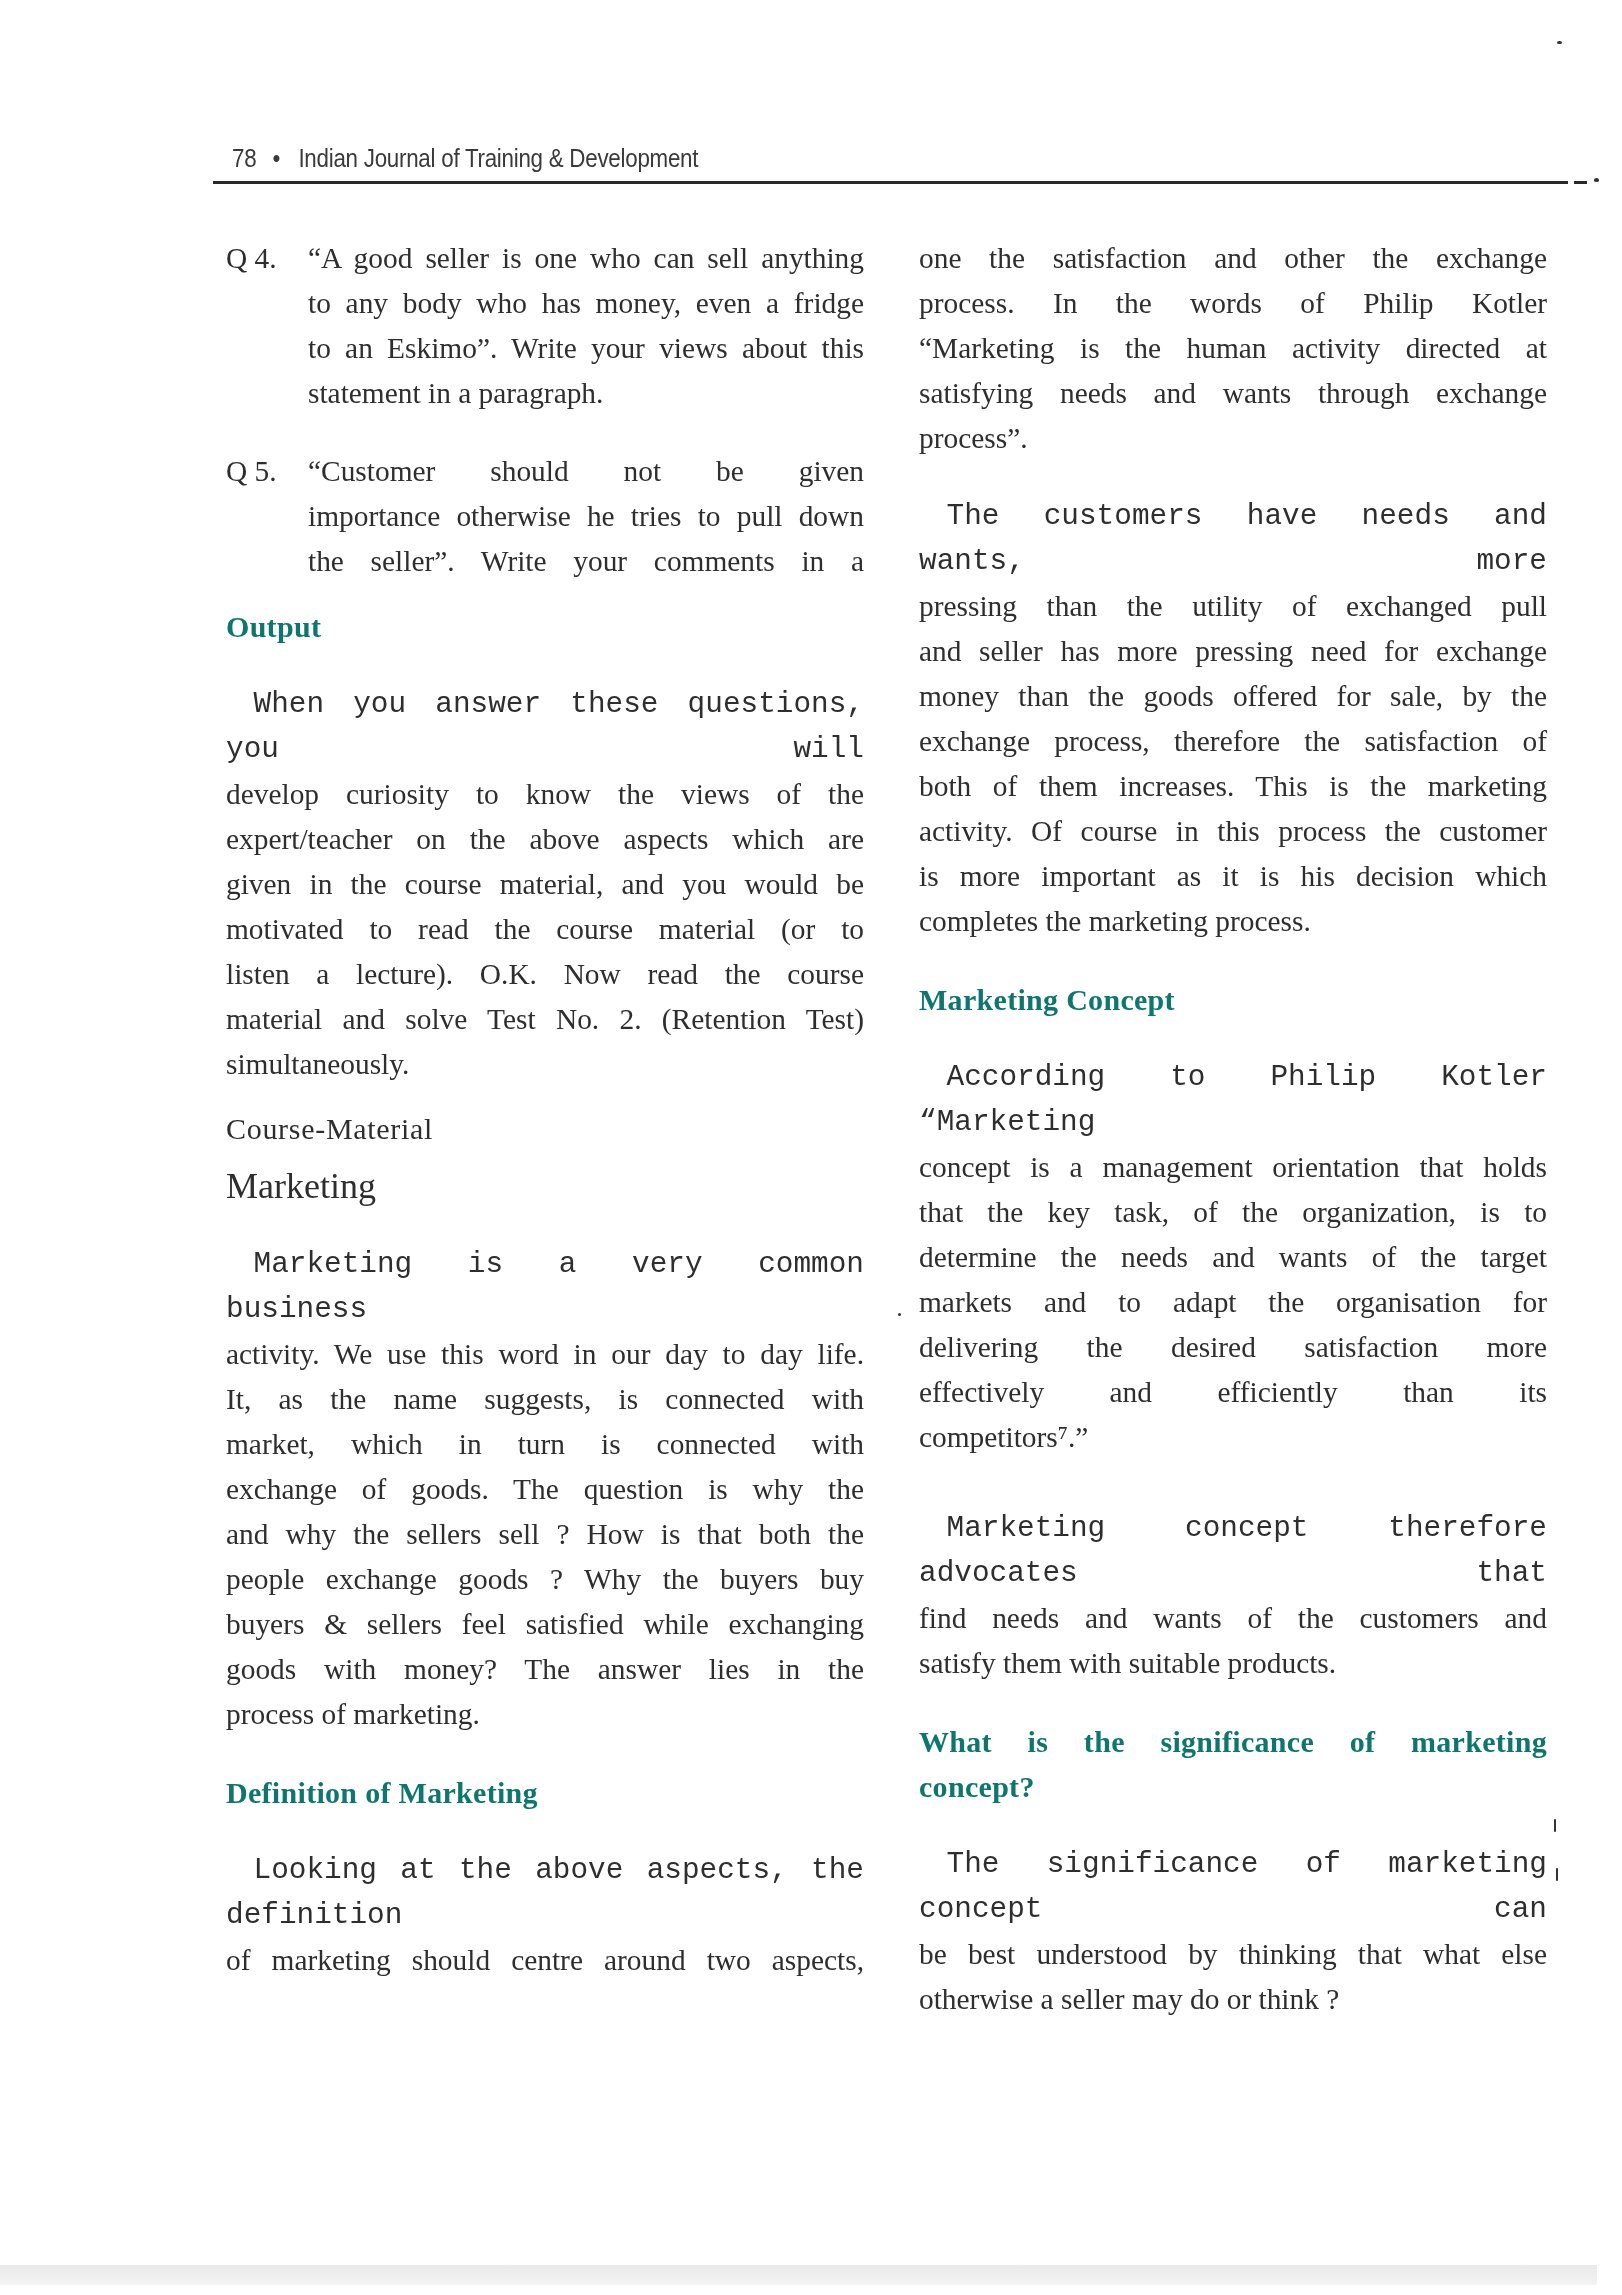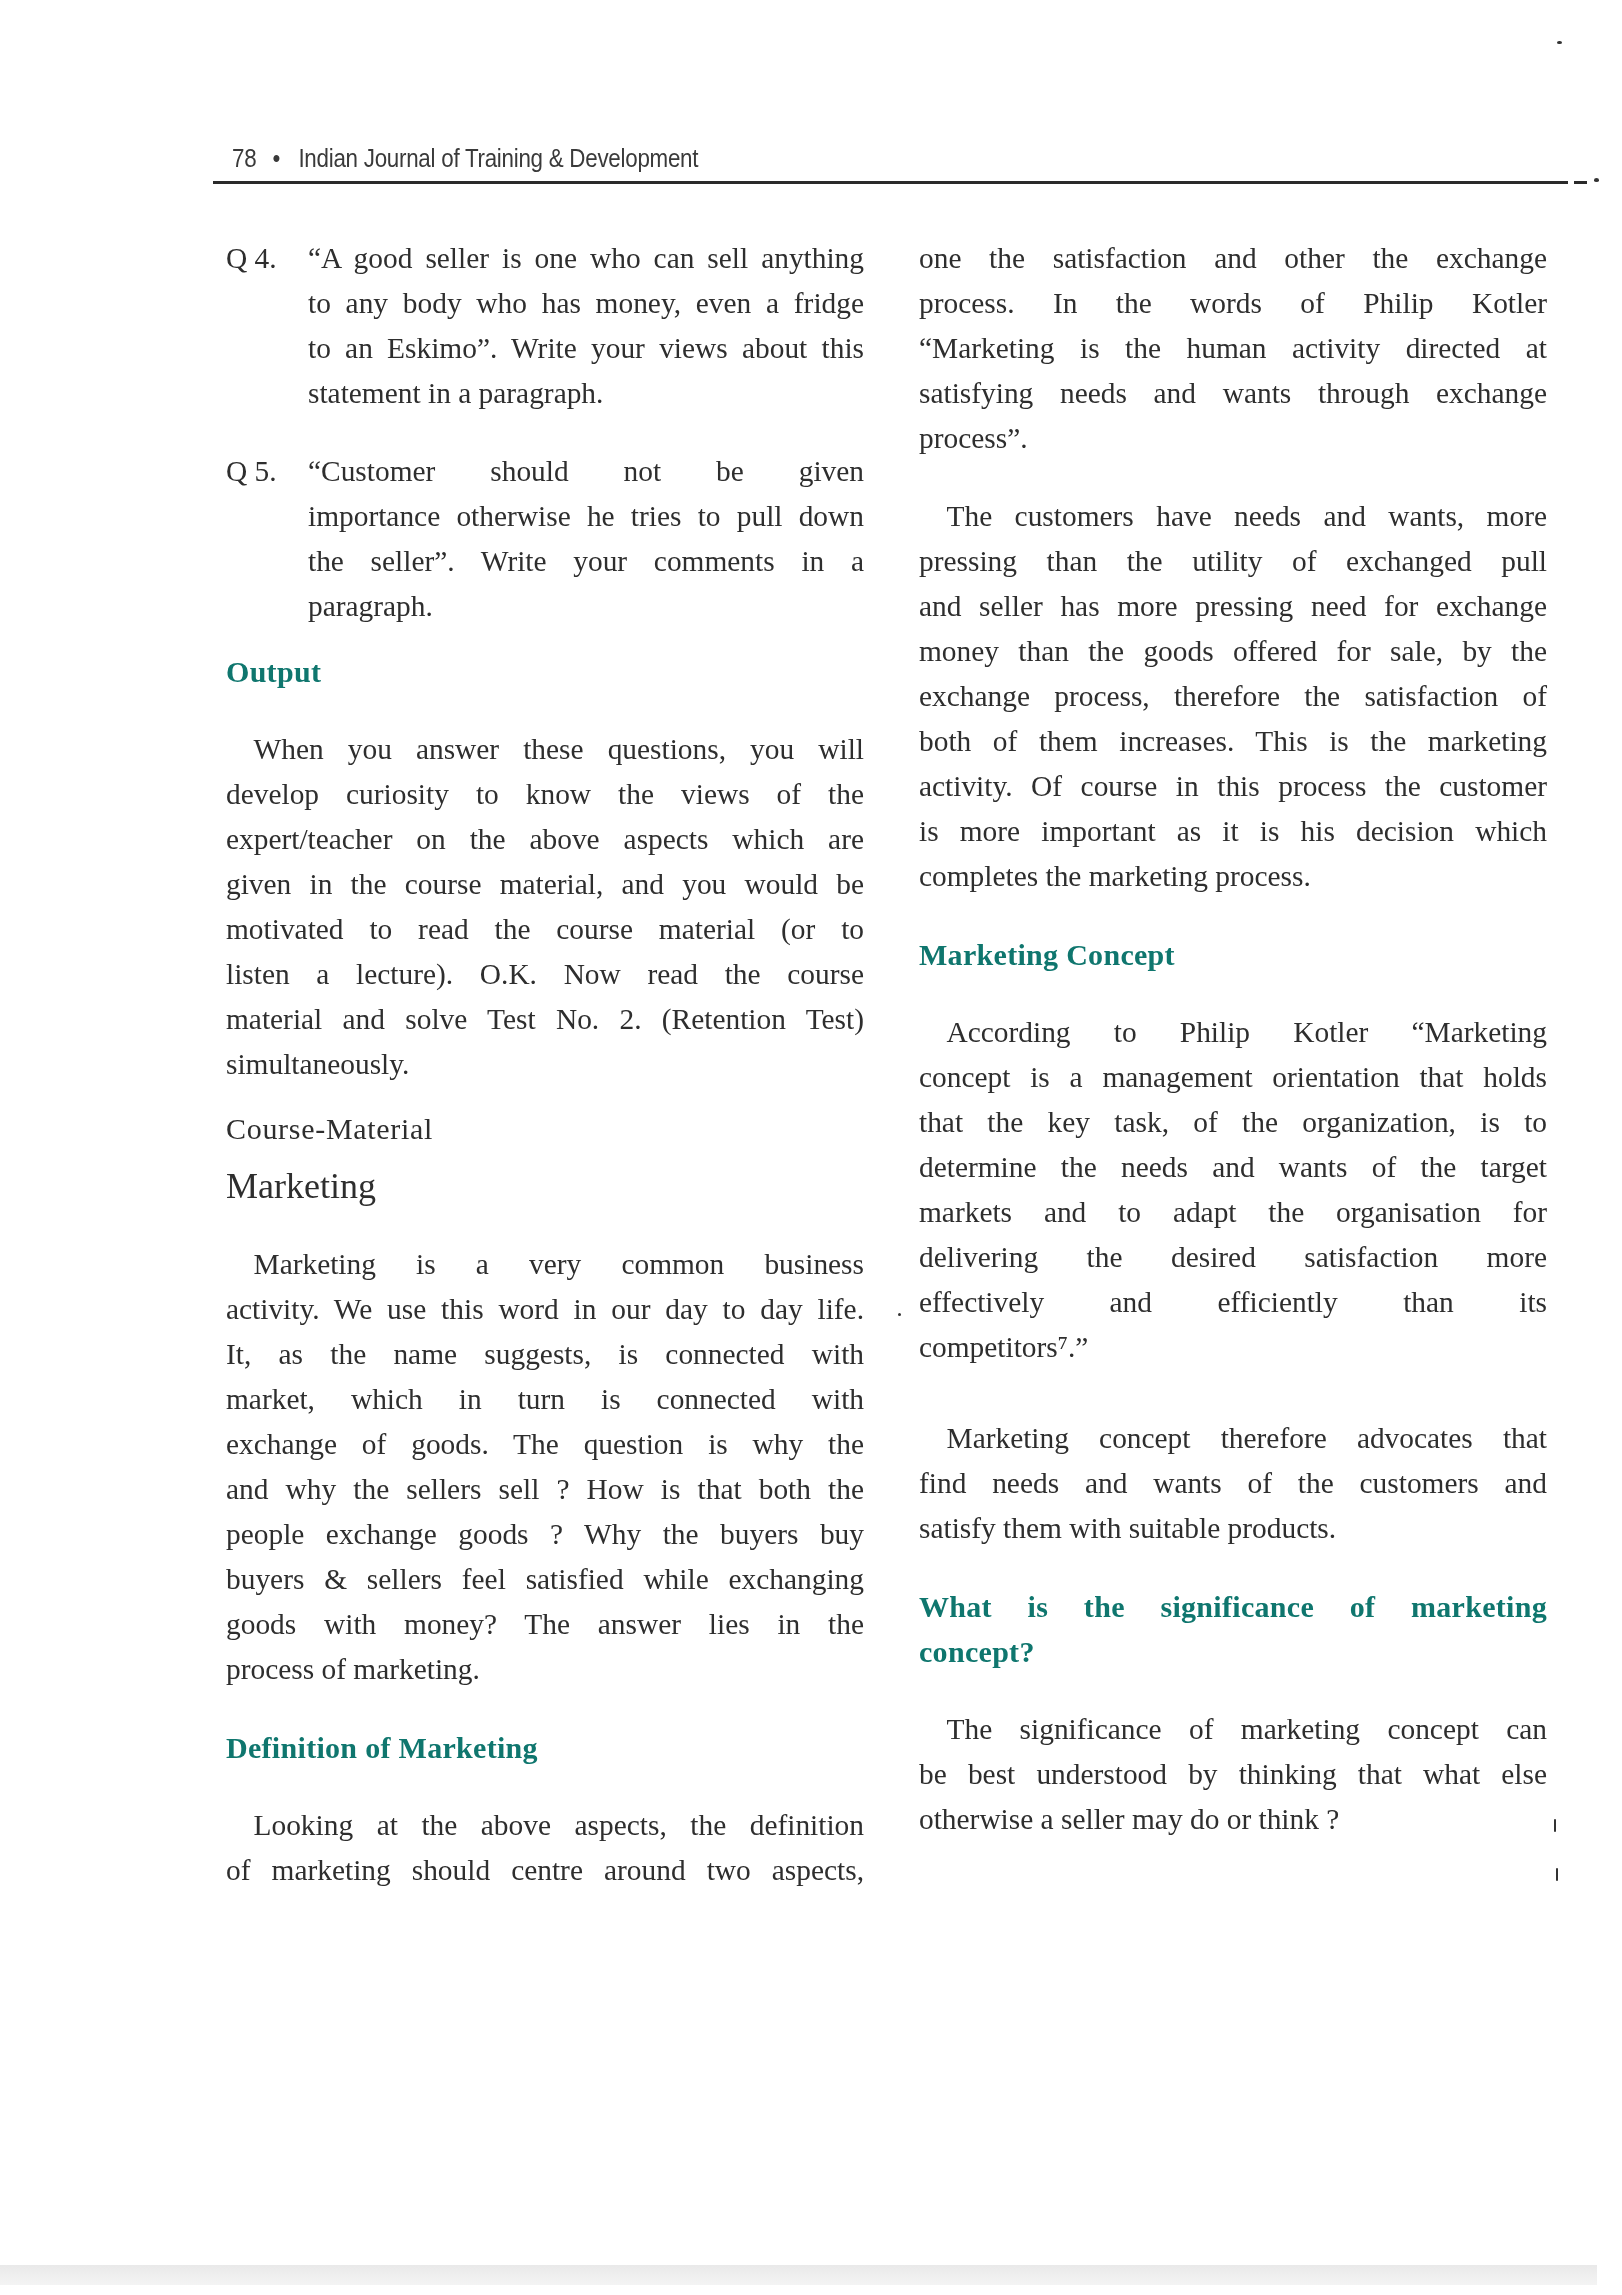--- a/index.html
+++ b/index.html
@@ -86,21 +86,21 @@
     }
     .center-heading {
       text-align: left;
       font-size: 30px;
       letter-spacing: 0.7px;
     }
     .center-sub {
       text-align: left;
       font-size: 36px;
     }
-    .indent { text-indent: 27.5px; }
+    .indent { text-indent: 27.5px; font-family: Liberation Mono, monospace; }
 
     .gap-s { height: 19.6px; }
     .gap-m { height: 33px; }
     .gap-l { height: 46px; }
 
     
     .scan-shadow {
       position: absolute;
       left: 0;
       top: 2265px;
@@ -139,21 +139,20 @@
       <span class="line last">statement in a paragraph.</span>
     </div>
 
     <div class="gap-m"></div>
 
     <div class="question">
       <span class="qnum">Q 5.</span>
       <span class="line">“Customer should not be given</span>
       <span class="line">importance otherwise he tries to pull down</span>
       <span class="line">the seller”. Write your comments in a</span>
-      <span class="line last">paragraph.</span>
     </div>
 
     <div class="gap-s"></div>
     <div class="heading">Output</div>
     <div class="gap-m"></div>
 
     <div class="paragraph">
       <span class="line indent">When you answer these questions, you will</span>
       <span class="line">develop curiosity to know the views of the</span>
       <span class="line">expert/teacher on the above aspects which are</span>

